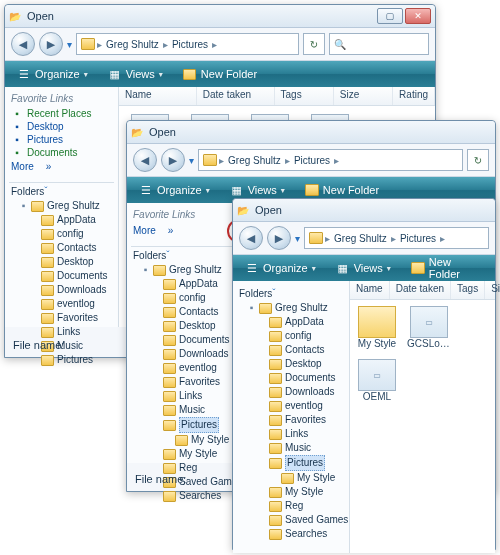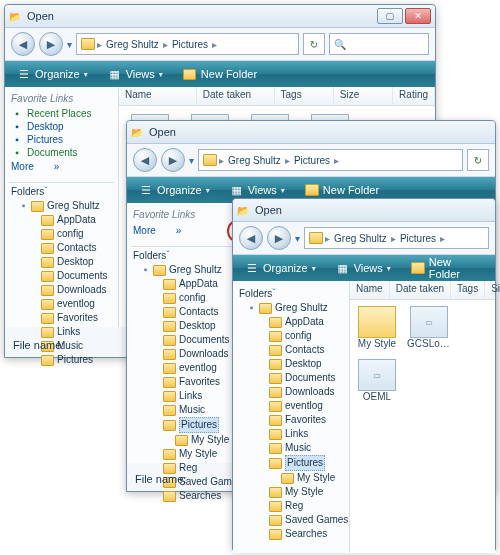--- a/index.html
+++ b/index.html
@@ -28,21 +28,21 @@
     background:linear-gradient(#4fa6bb,#2a7e95 48%,#1e6d84 52%,#2a7e95);color:#fff;font-size:11px;}
   .cmditem{display:flex;align-items:center;gap:4px;padding:1px 6px;border-radius:2px;}
   .cmditem .drop{font-size:8px;opacity:.85;white-space:nowrap;}
   .cmdicon{width:14px;height:14px;display:flex;align-items:center;justify-content:center;}
   
   .content{display:flex;background:#fff;}
   .leftnav{width:105px;border-right:1px solid #d5dfe8;padding:4px 4px 6px;background:#fafcfe;}
   .section-label{color:#6b7f93;font-size:10px;margin:2px 2px 3px;font-style:italic;}
   .favlink{display:flex;align-items:center;gap:4px;padding:1px 0 1px 2px;color:#0b4ea2;font-size:10px;}
   .favlink.green{color:#1b7a2d;}
-  .more{color:#0b4ea2;font-size:10px;padding:2px 2px;display:flex;align-items:flex-start;gap:20px;}
+  .more{color:#0b4ea2;font-size:10px;padding:2px 2px;display:flex;align-items:flex-start;gap:12px;}
   .foldershdr{margin-top:8px;display:flex;align-items:center;justify-content:flex-start;color:#17334d;font-size:10px;border-top:1px solid #d5dfe8;padding:3px 2px 2px;}
   .foldershdr .chev{color:#2b74c2;font-size:10px;}
   .tree{font-size:10px;color:#17334d;}
   .tree ul{list-style:none;margin:0;padding-left:10px;}
   .tree li{display:flex;align-items:center;gap:3px;padding:0;line-height:14px;white-space:nowrap;}
   .tree li.row{display:flex;}
   .tree li.sel > .lbl{background:#cfe3f8;border:1px dotted #6f9fd0;padding:0 1px;}
   .node-ico{width:11px;height:9px;background:linear-gradient(#ffe9a8,#f3c64e);border:1px solid #caa030;border-radius:1px;flex:0 0 auto;}
   .tree .tw{width:9px;flex:0 0 auto;color:#6682a0;font-size:10px;display:inline-flex;justify-content:center;}
   

